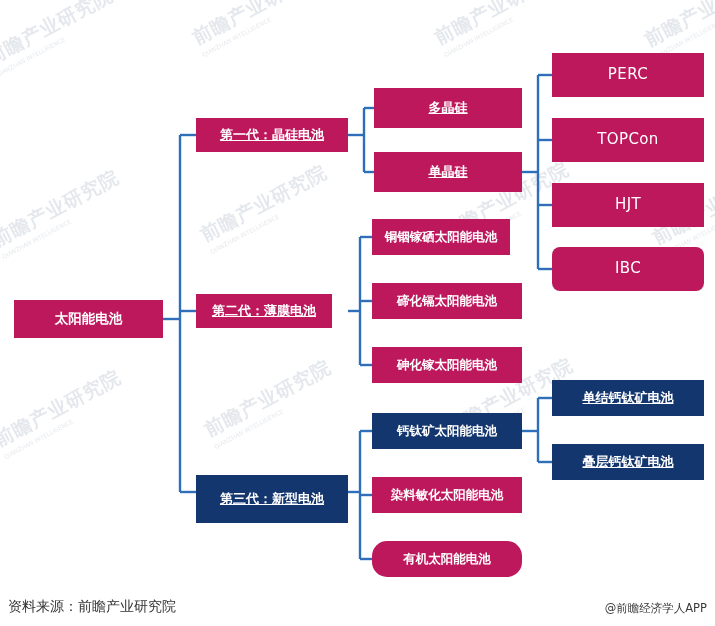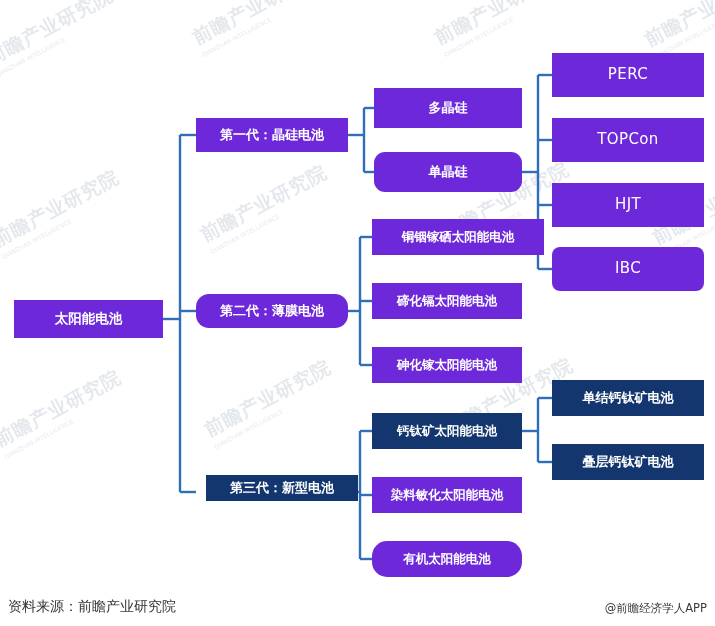--- a/index.html
+++ b/index.html
@@ -74,23 +74,23 @@
     z-index: 4;
     display: flex;
     align-items: center;
     justify-content: center;
     box-sizing: border-box;
     color: #ffffff;
     text-align: center;
     line-height: 1.15;
     white-space: nowrap;
   }
-  .node.blue  { background: #6d28d9; }
+  .node.blue  { background: #be185d; }
   .node.navy  { background: #14366e; }
-  .node.cn    { font-size: 13px; font-weight: 700; }
+  .node.cn    { font-size: 13px; font-weight: 700; text-decoration: underline; }
   .node.cn-sm { font-size: 12.5px; font-weight: 700; }
   .node.latin { font-size: 15px; font-weight: 400; letter-spacing: .4px; }
   .node.root  { font-size: 13.5px; font-weight: 700; }
 
   
   #footer-source {
     position: absolute;
     left: 8px;
     bottom: 10px;
     font-size: 14px;
@@ -171,27 +171,27 @@
       <path d="M522,431 L538,431"></path>
       <path d="M538,398 L538,462"></path>
       <path d="M538,398 L552,398"></path>
       <path d="M538,462 L552,462"></path>
     </g>
   </svg>
 
   <div class="node blue root" style="left:14px; top:300px; width:149px; height:38px;">太阳能电池</div>
 
   <div class="node blue cn" style="left:196px; top:118px; width:152px; height:34px;">第一代：晶硅电池</div>
-  <div class="node blue cn" style="left:196px; top:294px; width:152px; height:34px;border-radius:13px;">第二代：薄膜电池</div>
-  <div class="node navy cn" style="left:206px; top:475px; width:152px; height:26px;">第三代：新型电池</div>
+  <div class="node blue cn" style="left:196px; top:294px; width:136px; height:34px;">第二代：薄膜电池</div>
+  <div class="node navy cn" style="left:196px; top:475px; width:152px; height:48px;">第三代：新型电池</div>
 
   <div class="node blue cn" style="left:374px; top:88px; width:148px; height:40px;">多晶硅</div>
-  <div class="node blue cn" style="left:374px; top:152px; width:148px; height:40px;border-radius:11px;">单晶硅</div>
-
-  <div class="node blue cn-sm" style="left:372px; top:219px; width:172px; height:36px;">铜铟镓硒太阳能电池</div>
+  <div class="node blue cn" style="left:374px; top:152px; width:148px; height:40px;">单晶硅</div>
+
+  <div class="node blue cn-sm" style="left:372px; top:219px; width:138px; height:36px;">铜铟镓硒太阳能电池</div>
   <div class="node blue cn-sm" style="left:372px; top:283px; width:150px; height:36px;">碲化镉太阳能电池</div>
   <div class="node blue cn-sm" style="left:372px; top:347px; width:150px; height:36px;">砷化镓太阳能电池</div>
 
   <div class="node navy cn-sm" style="left:372px; top:413px; width:150px; height:36px;">钙钛矿太阳能电池</div>
   <div class="node blue cn-sm" style="left:372px; top:477px; width:150px; height:36px;">染料敏化太阳能电池</div>
   <div class="node blue cn-sm" style="left:372px; top:541px; width:150px; height:36px;border-radius:15px;">有机太阳能电池</div>
 
   <div class="node blue latin" style="left:552px; top:53px; width:152px; height:44px;">PERC</div>
   <div class="node blue latin" style="left:552px; top:118px; width:152px; height:44px;">TOPCon</div>
   <div class="node blue latin" style="left:552px; top:183px; width:152px; height:44px;">HJT</div>

